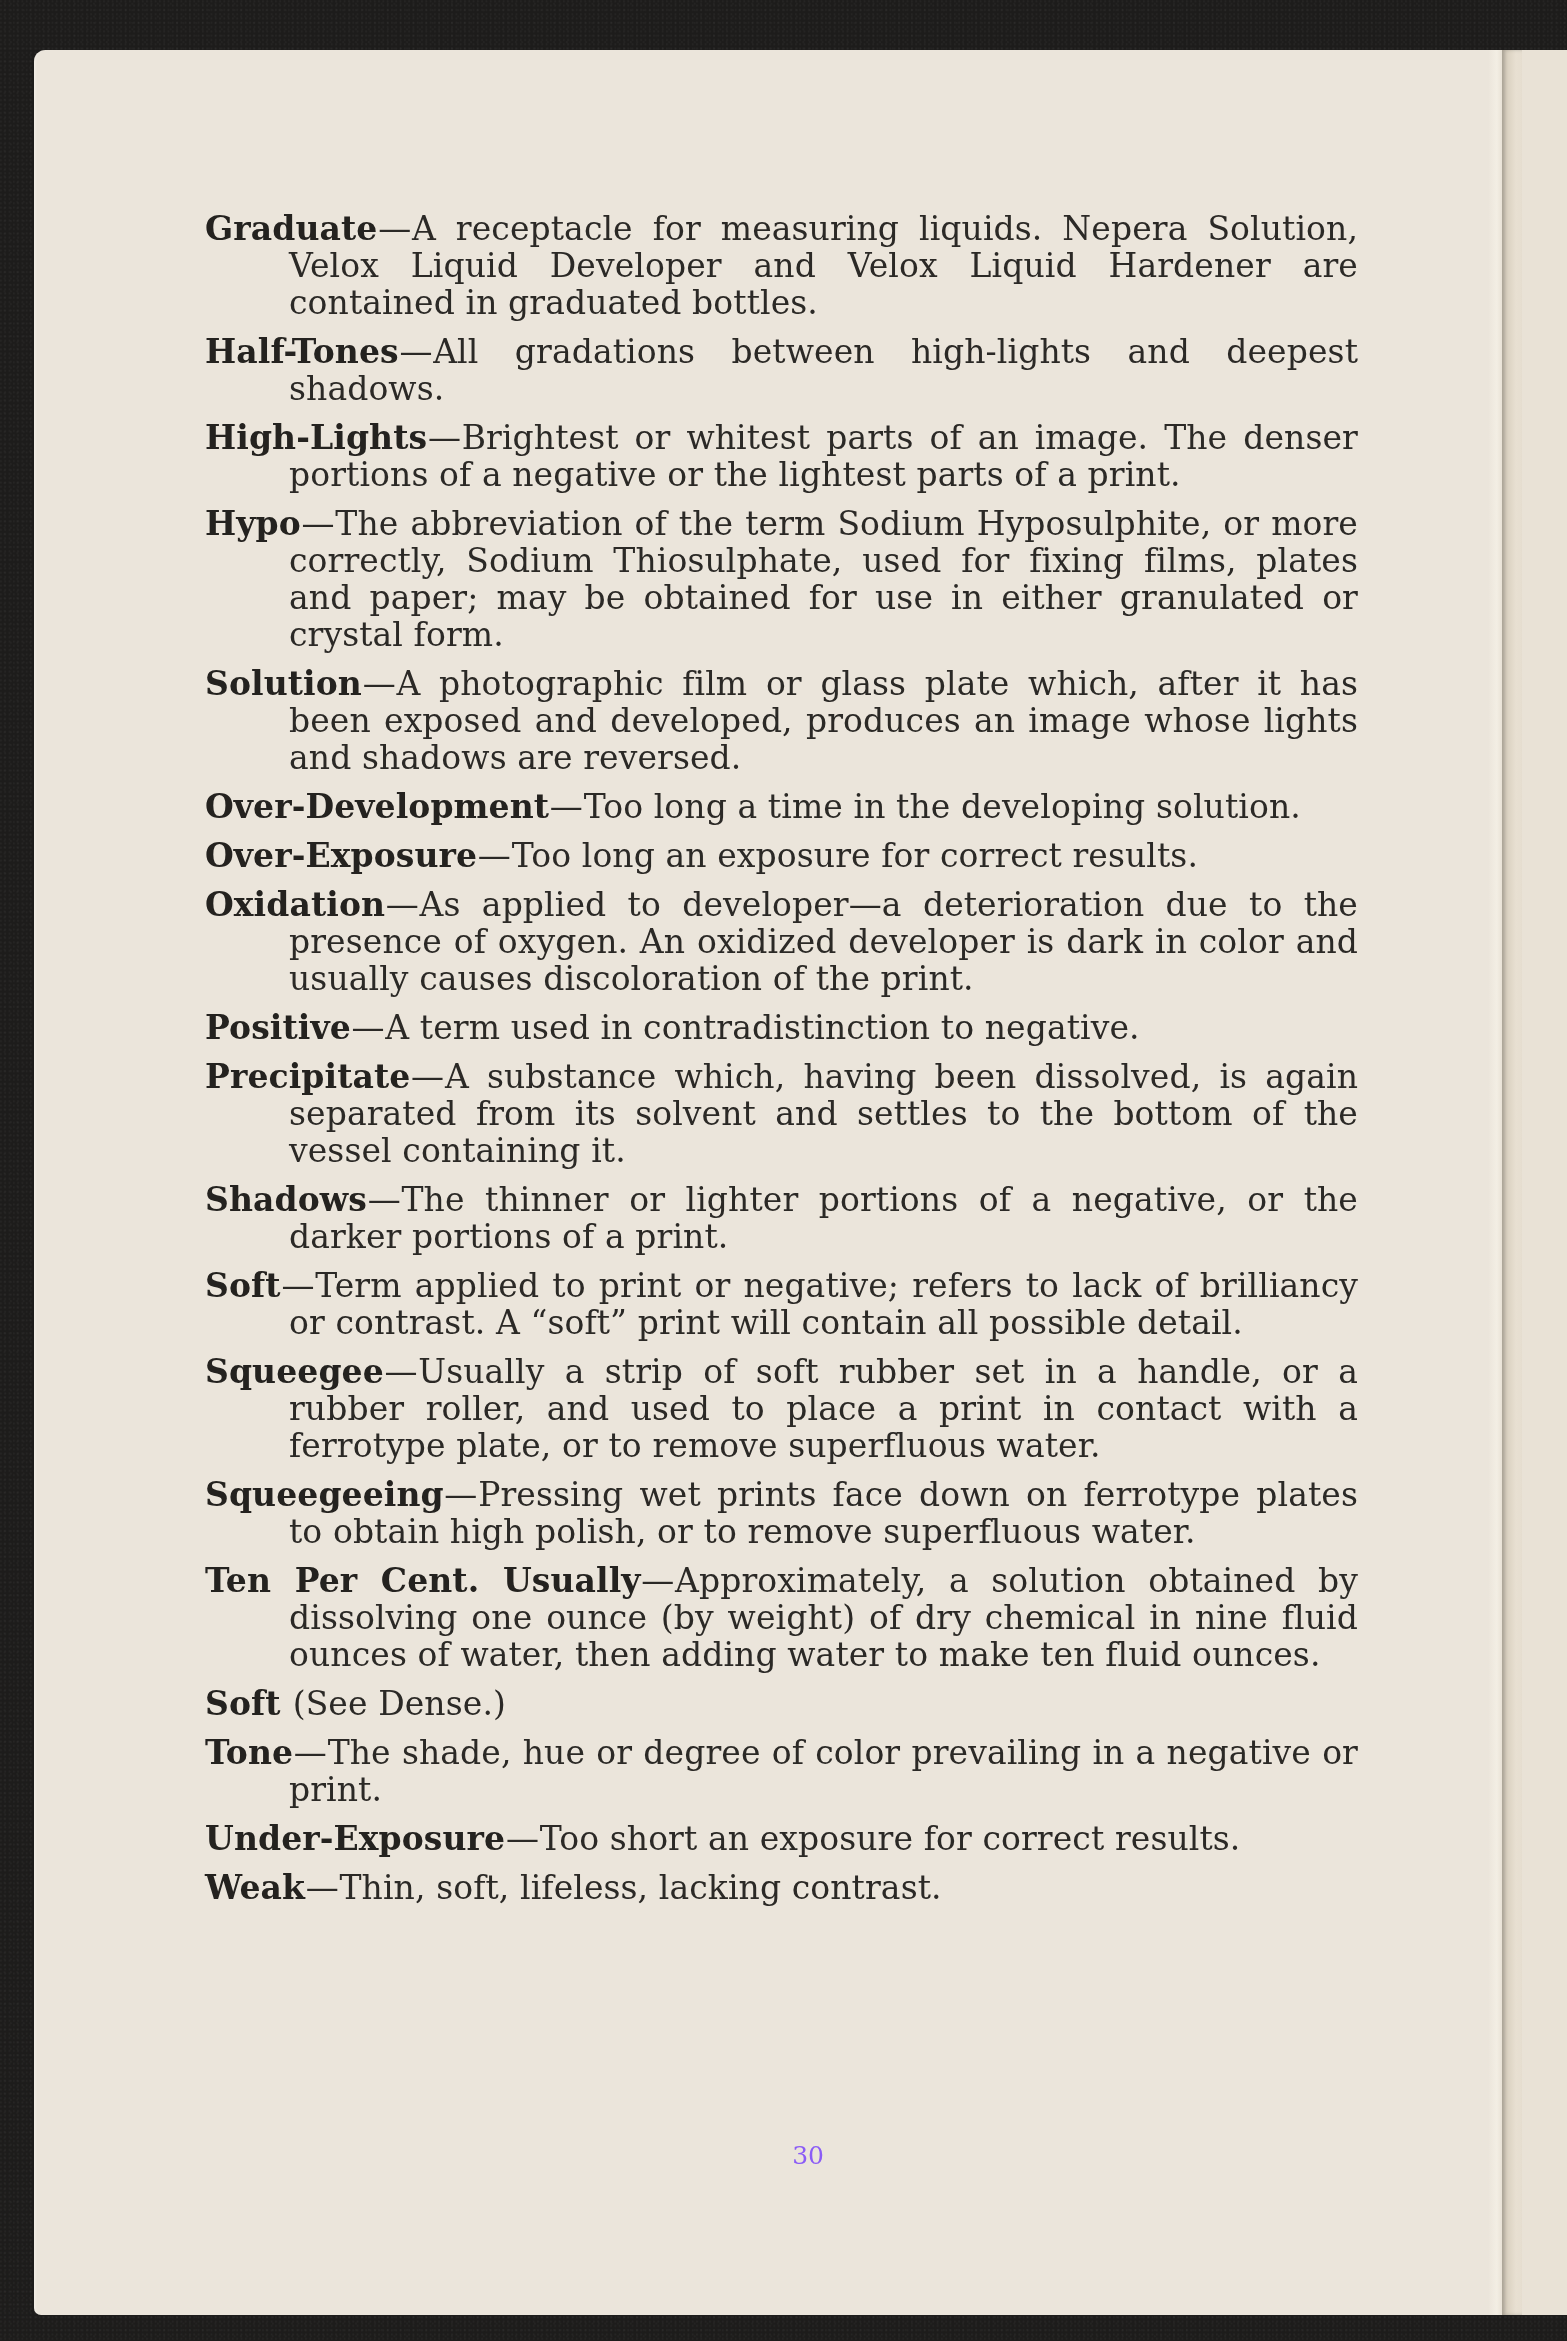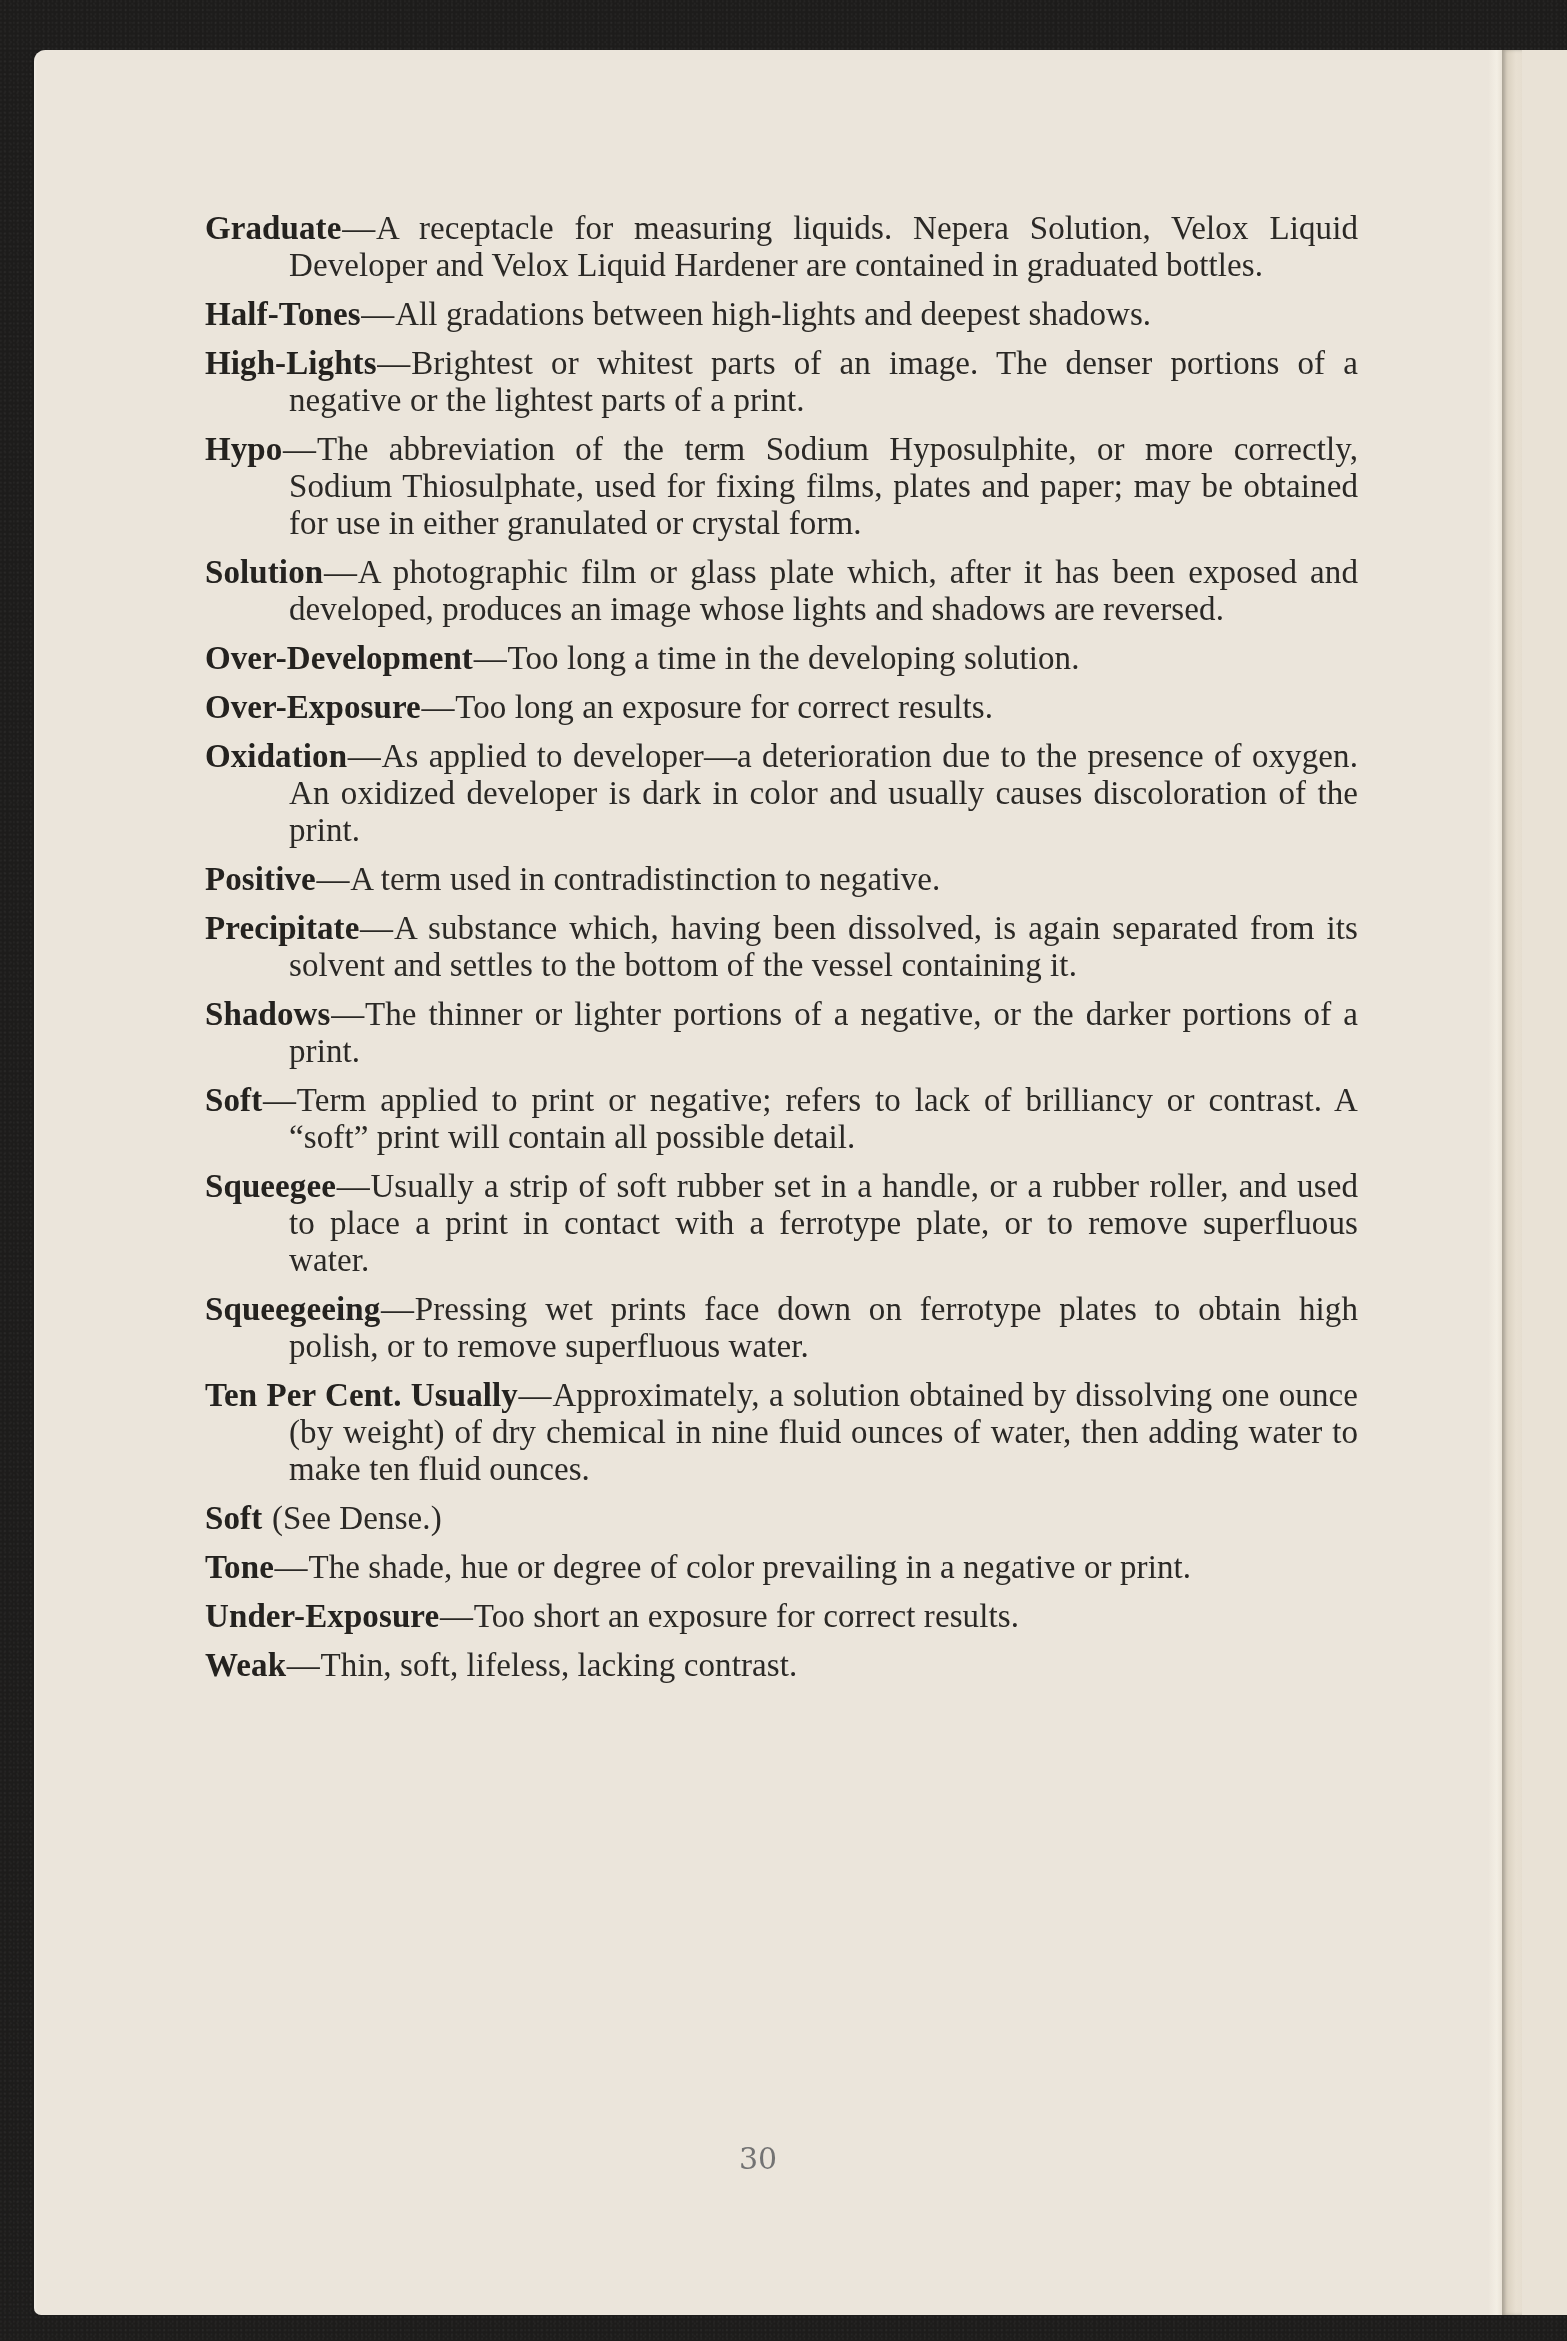--- a/index.html
+++ b/index.html
@@ -61,45 +61,44 @@
     }
     .text-block {
       position: absolute;
       left: 205px;
       top: 210px;
       width: 1153px;
       color: #2b2926;
       font-size: 33px;
       line-height: 37px;
       letter-spacing: 0.1px;
-      font-family: Liberation Serif, serif;
     }
     .entry {
       margin: 0 0 12px 0;
       padding-left: 84px;
       text-indent: -84px;
       text-align: justify;
       text-align-last: left;
     }
     .term {
       font-weight: bold;
       color: #24221f;
     }
     .dash {
       margin: 0 0.7px;
     }
     .page-number {
       position: absolute;
       left: 739px;
       top: 2141px;
       width: 85px;
-      text-align: left;
+      text-align: right;
       font-family: "DejaVu Serif", "Liberation Serif", serif;
-      font-size: 30px;
-      color: #737373;
+      font-size: 25px;
+      color: #8b5cf6;
     }
   </style>
 </head>
 <body>
 
 <div class="backdrop"></div>
 
 <div class="page">
 </div>
 <div class="page-edge"></div>

